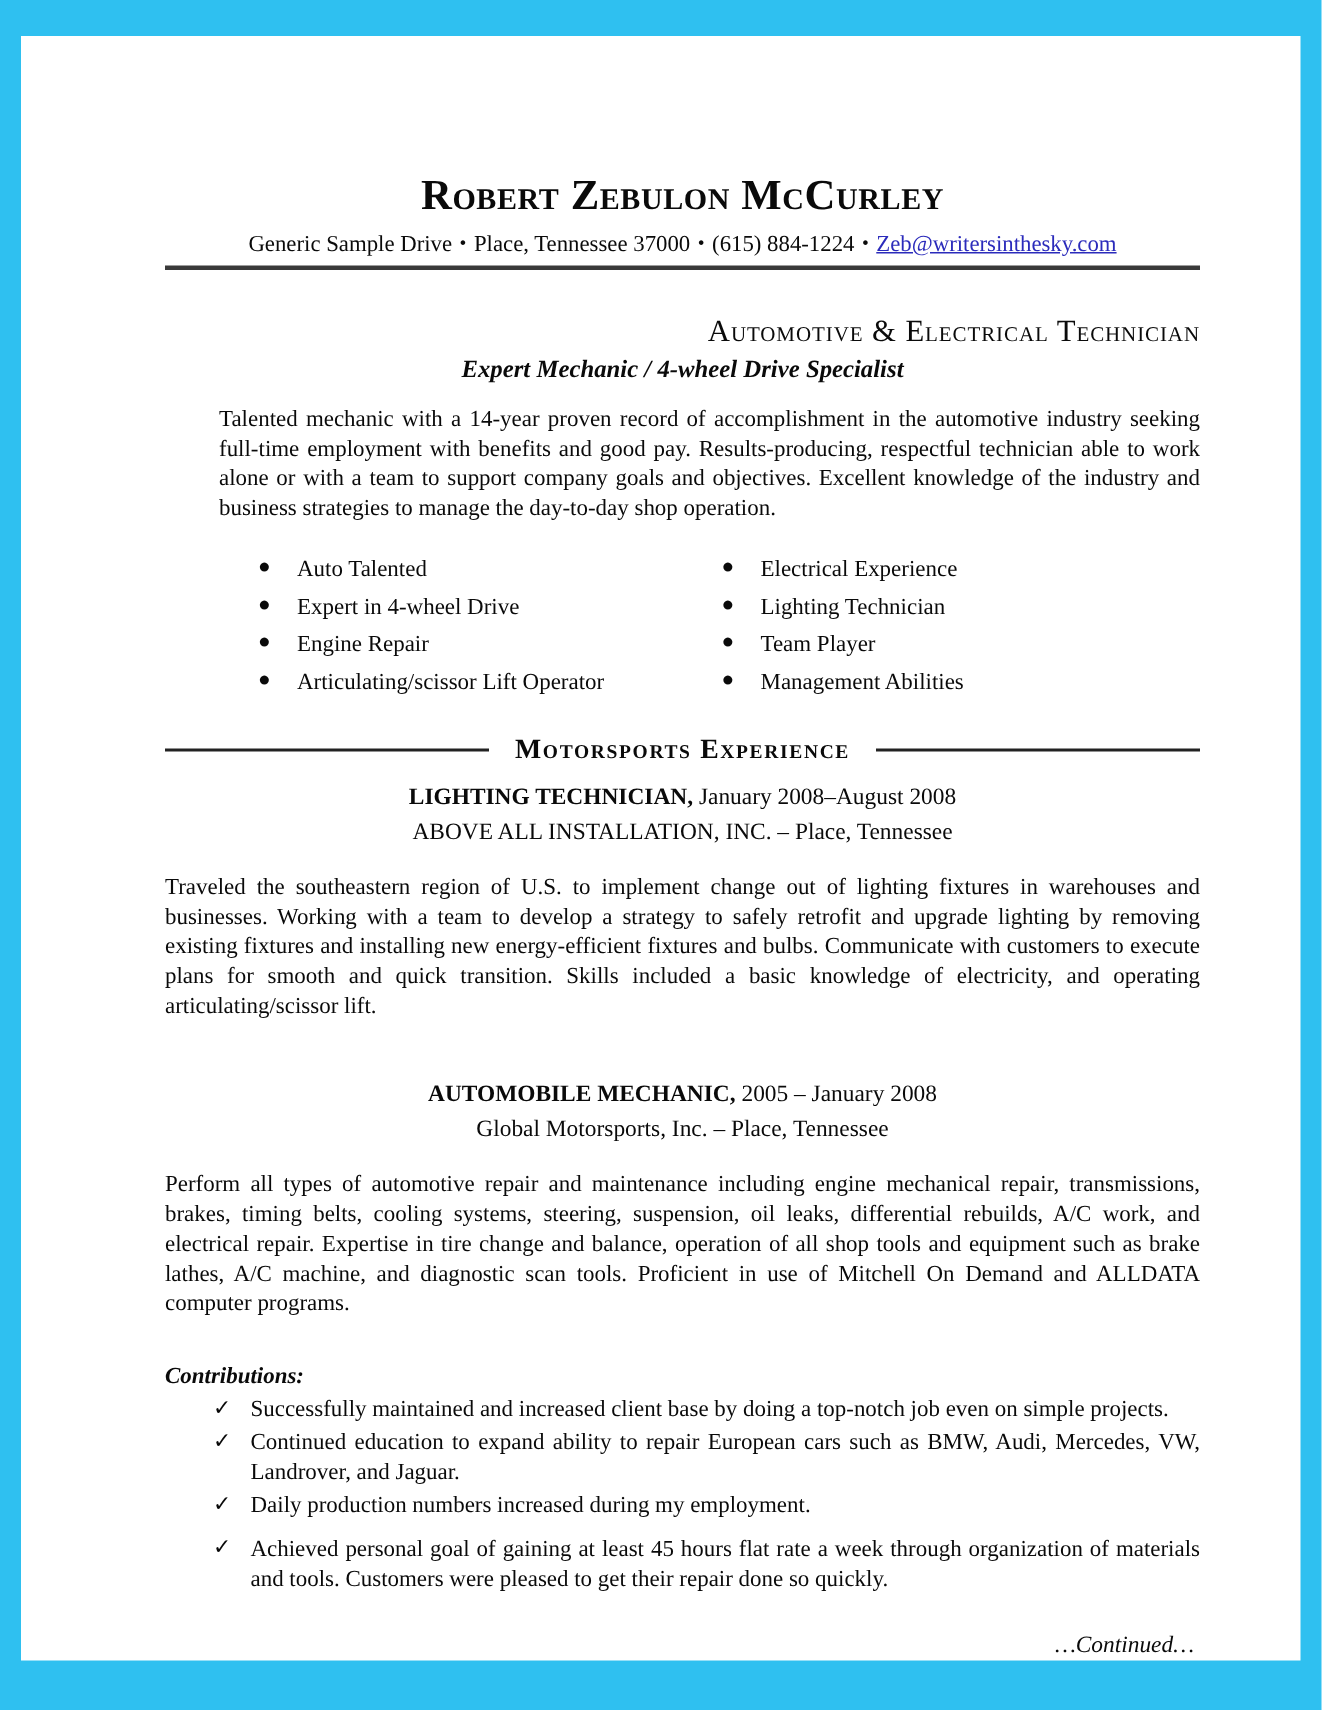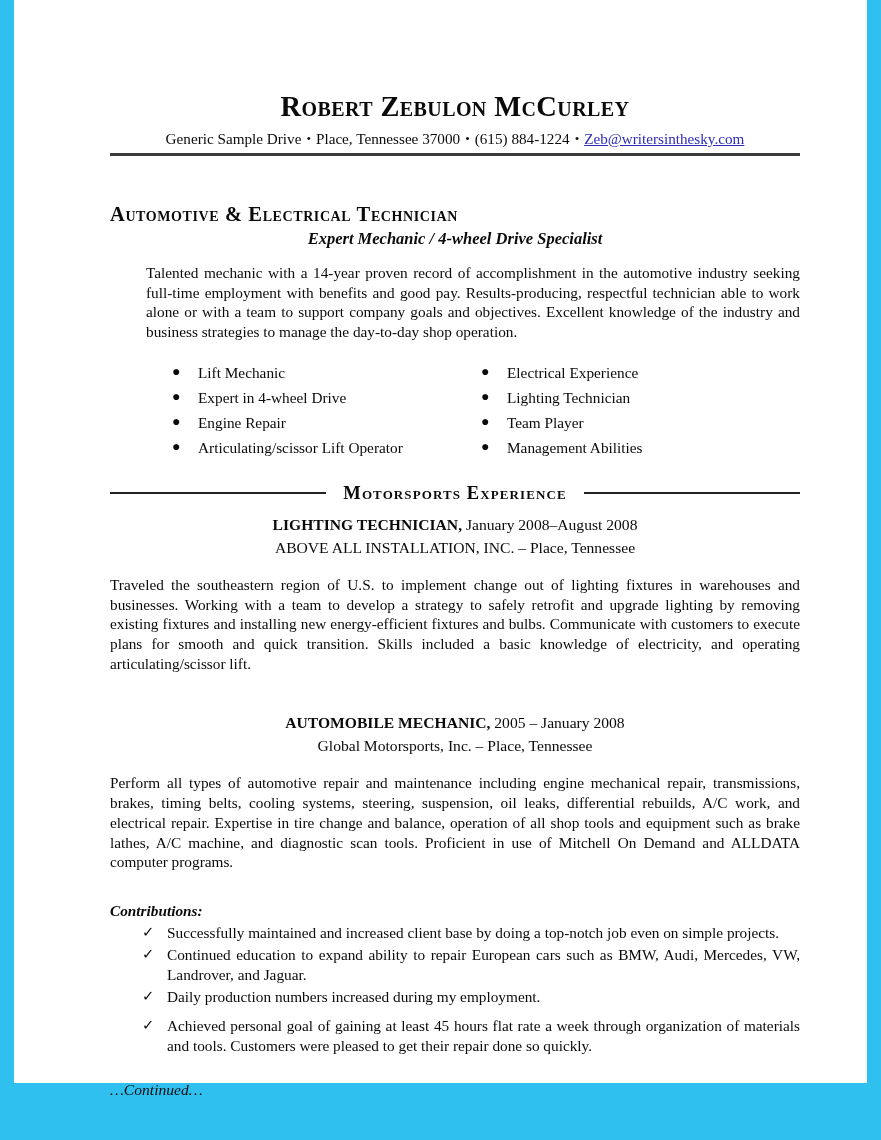--- a/index.html
+++ b/index.html
@@ -11,21 +11,21 @@
     width: 881px;
     height: 1140px;
     background: #2fc0f0;
     font-family: "Liberation Serif", "DejaVu Serif", serif;
     overflow: hidden;
   }
 
   #page-frame {
     position: absolute;
     left: 14px;
-    top: 0;
+    top: 24px;
     width: 853px;
     height: 1083px;
     background: #ffffff;
     box-sizing: border-box;
   }
 
   #sheet {
     position: absolute;
     left: 96px;
     top: 0;
@@ -62,26 +62,26 @@
     text-decoration: underline;
   }
   .rule-thick {
     margin-top: 5px;
     height: 0;
     border-top: 3px solid #3a3a3a;
   }
 
   
   .job-title {
-    text-align: left;
+    text-align: right;
     font-size: 20.5px;
-    font-weight: bold;
+    font-weight: normal;
     font-variant: small-caps;
     letter-spacing: 0.6px;
-    margin-top: 47px;
+    margin-top: 30px;
     line-height: 1.1;
   }
   .job-subtitle {
     text-align: center;
     font-size: 16.5px;
     font-weight: bold;
     font-style: italic;
     margin-top: 4px;
     line-height: 1.15;
   }
@@ -173,20 +173,21 @@
   .contrib-item .check {
     position: absolute;
     left: 32px;
     top: 0;
     font-size: 14.5px;
   }
   .contrib-item.spaced { margin-top: 10px; }
 
   .continued {
     margin-top: 25px;
+    text-align: right;
     font-size: 15.6px;
     font-style: italic;
     padding-right: 4px;
   }
 </style>
 </head>
 <body>
 
 <div id="page-frame">
   <div id="sheet">
@@ -201,21 +202,21 @@
 
     <div class="job-title">Automotive &amp; Electrical Technician</div>
     <div class="job-subtitle">Expert Mechanic / 4-wheel Drive Specialist</div>
 
     <div class="summary">Talented mechanic with a 14-year proven record of accomplishment in the automotive industry seeking full-time employment with benefits and good pay. Results-producing, respectful technician able to work alone or with a team to support company goals and objectives. Excellent knowledge of the industry and business strategies to manage the day-to-day shop operation.</div>
 
     <div class="skills">
       <div class="skills-col left">
         <div class="skill-item">
           <span class="dot">●</span>
-          <span>Lift Mechanic</span>
+          <span>Auto Talented</span>
         </div>
         <div class="skill-item">
           <span class="dot">●</span>
           <span>Expert in 4-wheel Drive</span>
         </div>
         <div class="skill-item">
           <span class="dot">●</span>
           <span>Engine Repair</span>
         </div>
         <div class="skill-item">

